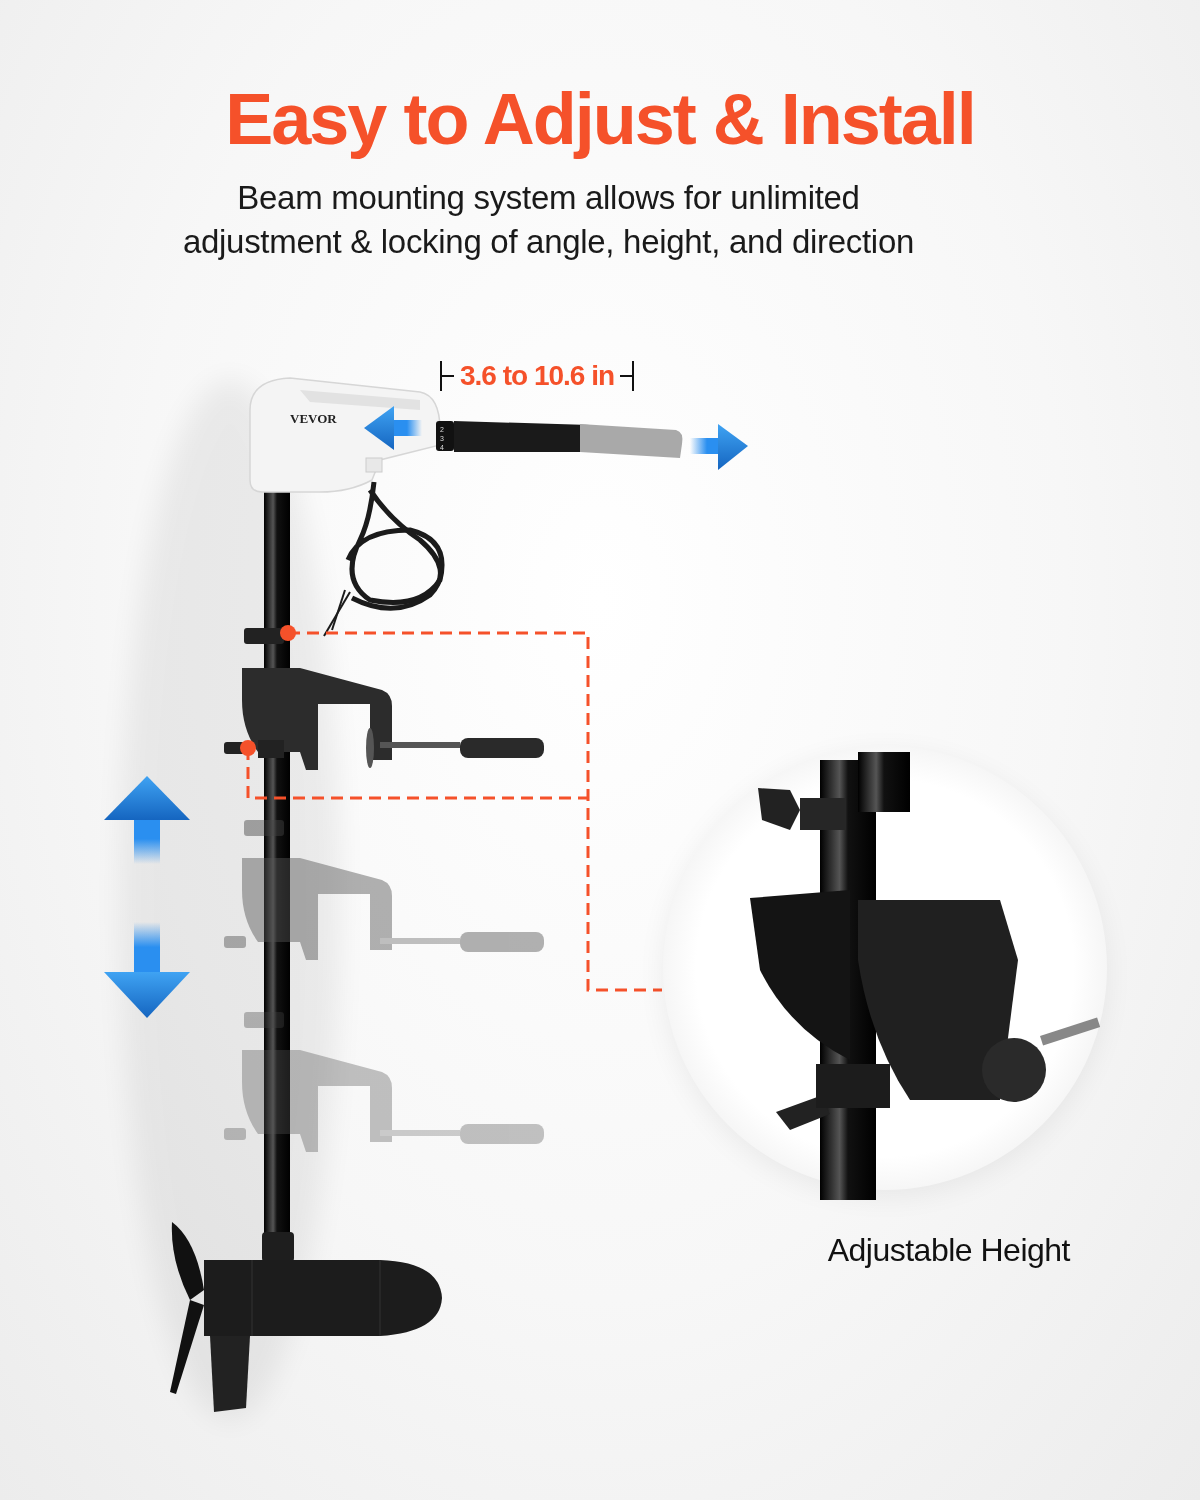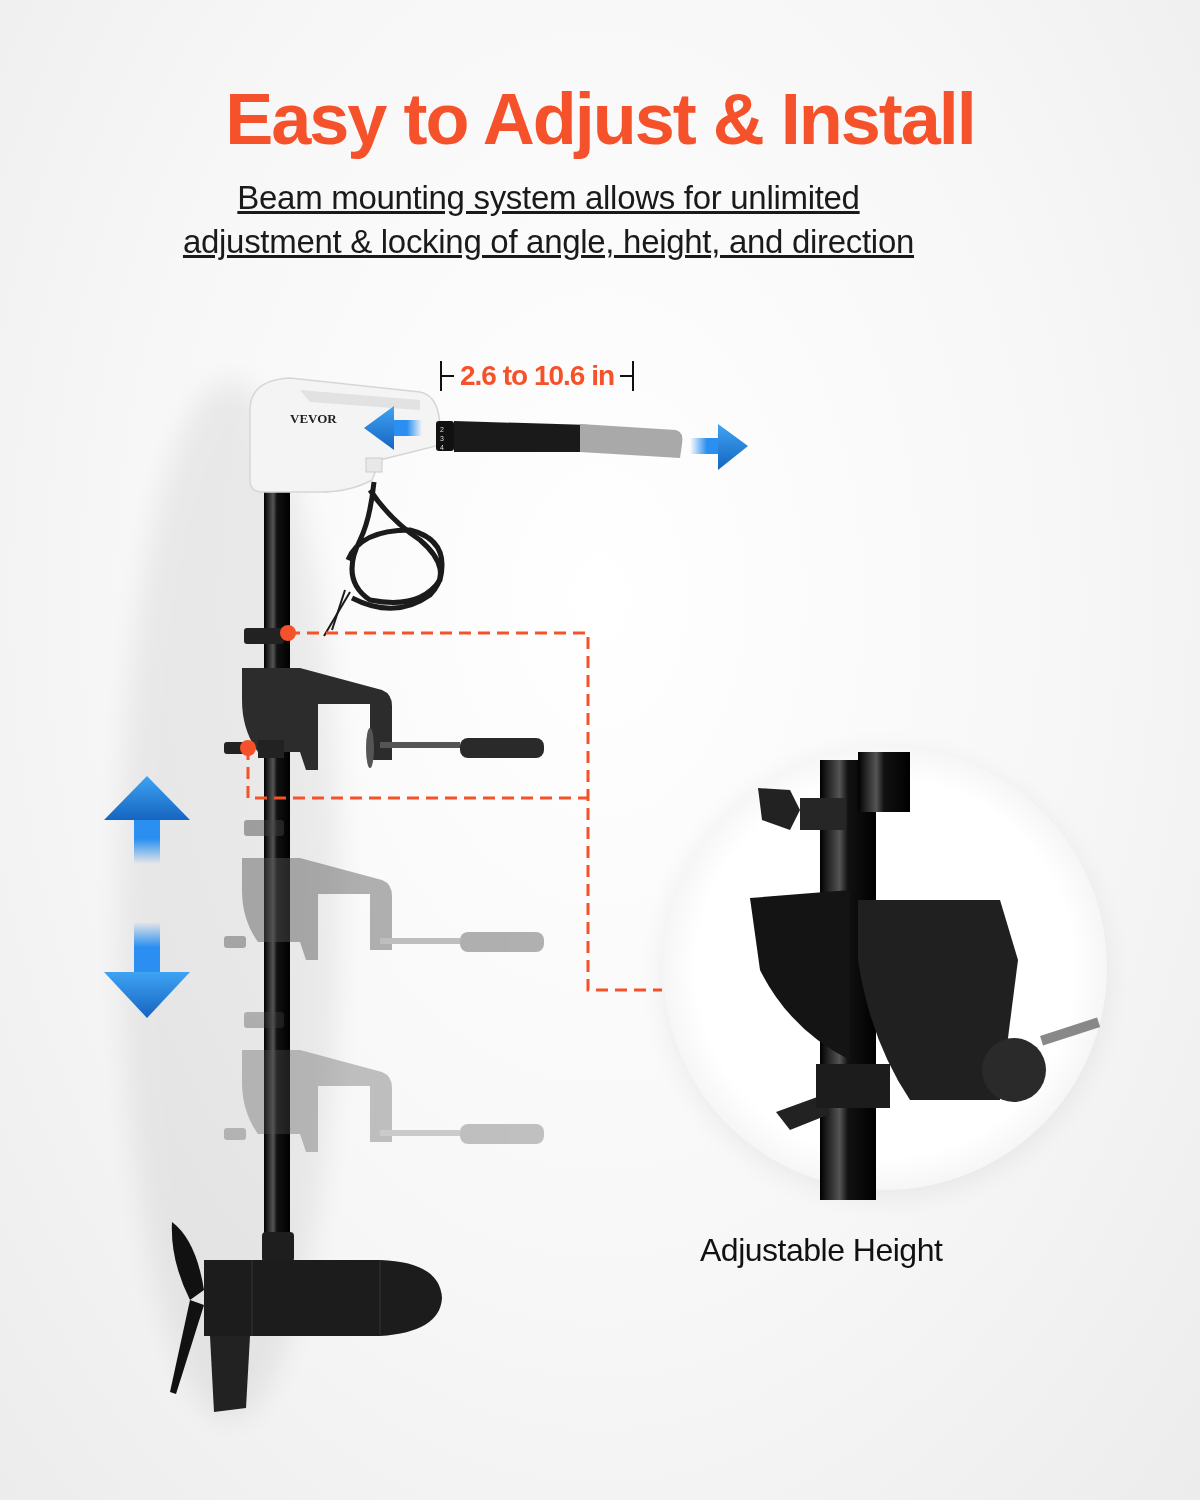--- a/index.html
+++ b/index.html
@@ -1,41 +1,41 @@
 <!DOCTYPE html>
 <html><head>
 <meta charset="utf-8">
 <style>
   html,body{margin:0;padding:0;}
   body{width:1200px;height:1500px;position:relative;overflow:hidden;
     background:radial-gradient(ellipse at 50% 40%, #ffffff 0%, #f7f7f7 55%, #ececec 100%);
     font-family:"Liberation Sans","DejaVu Sans",sans-serif;}
   .abs{position:absolute;}
   .title{left:0;top:78px;width:1200px;text-align:center;font-size:72px;font-weight:700;letter-spacing:-2px;color:#f5512a;}
-  .subtitle{left:0;top:176px;width:1097px;text-align:center;font-size:33px;line-height:44px;color:#1a1a1a;font-weight:400;letter-spacing:-0.3px;text-decoration:underline;}
+  .subtitle{left:0;top:176px;width:1097px;text-align:center;font-size:33px;line-height:44px;color:#1a1a1a;font-weight:400;letter-spacing:-0.3px;}
   .dim{left:440px;top:358px;width:240px;height:36px;display:flex;align-items:center;}
   .dim .bar{width:2px;height:30px;background:#111;}
   .dim .line{width:12px;height:2px;background:#111;}
   .dim .txt{font-size:28px;font-weight:700;color:#f5512a;letter-spacing:-1px;padding:0 6px;white-space:nowrap;}
-  .caption{left:700px;top:1232px;width:370px;text-align:left;font-size:32px;color:#111;font-weight:400;letter-spacing:-0.5px;}
+  .caption{left:700px;top:1232px;width:370px;text-align:right;font-size:32px;color:#111;font-weight:400;letter-spacing:-0.5px;}
   svg{position:absolute;left:0;top:0;}
 </style>
 </head>
 <body>
 
 <div class="abs title">Easy to Adjust &amp; Install</div>
 <div class="abs subtitle">
   <div>Beam mounting system allows for unlimited</div>
   <div>adjustment &amp; locking of angle, height, and direction</div>
 </div>
 
 <div class="abs dim">
   <span class="bar"></span>
   <span class="line"></span>
-  <span class="txt">2.6 to 10.6 in</span>
+  <span class="txt">3.6 to 10.6 in</span>
   <span class="line"></span>
   <span class="bar"></span>
 </div>
 
 <svg width="1200" height="1500" viewBox="0 0 1200 1500">
   <defs>
     <linearGradient id="shaft" x1="0" x2="1">
       <stop offset="0" stop-color="#000"></stop>
         <stop offset="0.35" stop-color="#555"></stop>
         <stop offset="0.5" stop-color="#111"></stop>

